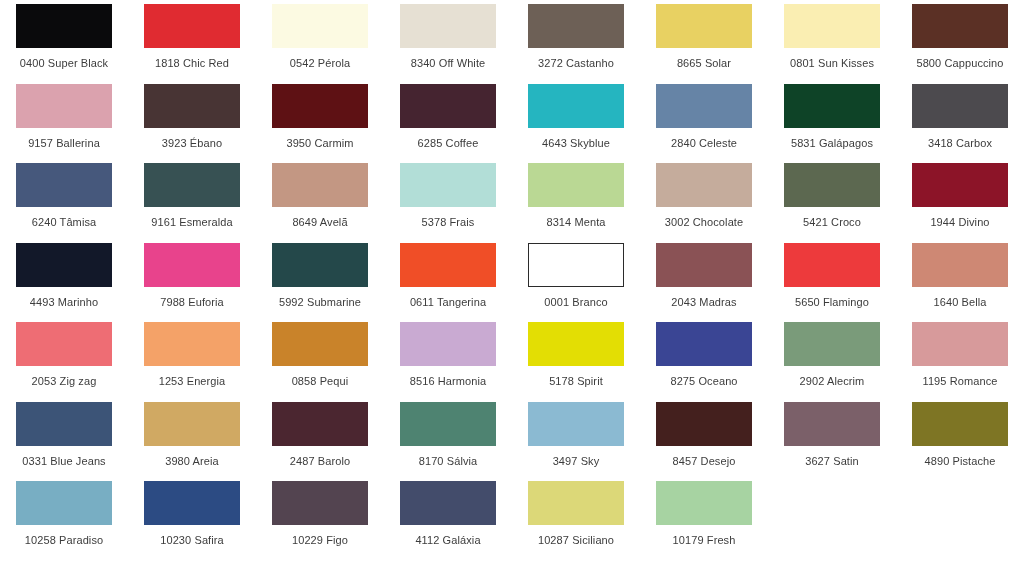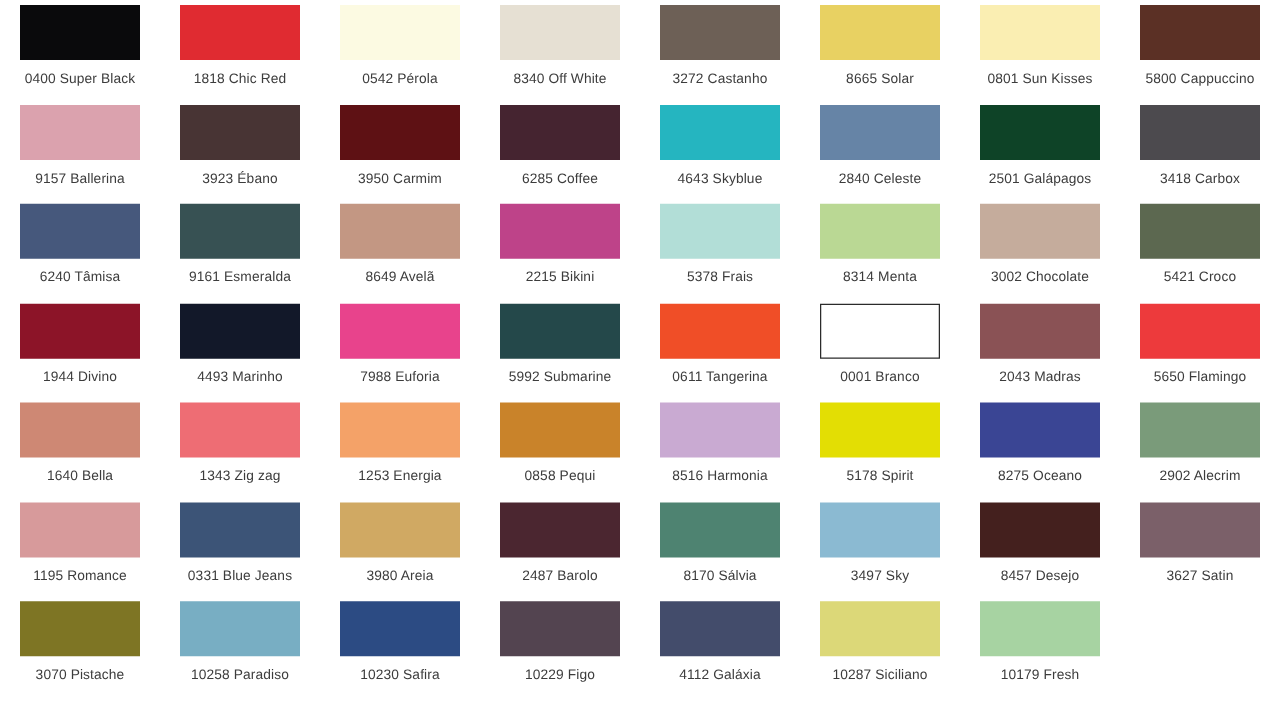--- a/index.html
+++ b/index.html
@@ -112,43 +112,39 @@
       <div class="swatch-cell">
         <div class="swatch-chip" style="background-color: rgb(37, 181, 192);"></div>
         <div class="swatch-label">4643 Skyblue</div>
       </div>
       <div class="swatch-cell">
         <div class="swatch-chip" style="background-color: rgb(102, 132, 166);"></div>
         <div class="swatch-label">2840 Celeste</div>
       </div>
       <div class="swatch-cell">
         <div class="swatch-chip" style="background-color: rgb(14, 67, 39);"></div>
-        <div class="swatch-label">2501 Galápagos</div>
+        <div class="swatch-label">5831 Galápagos</div>
       </div>
       <div class="swatch-cell">
         <div class="swatch-chip" style="background-color: rgb(76, 74, 78);"></div>
         <div class="swatch-label">3418 Carbox</div>
       </div>
       <div class="swatch-cell">
         <div class="swatch-chip" style="background-color: rgb(70, 88, 124);"></div>
         <div class="swatch-label">6240 Tâmisa</div>
       </div>
       <div class="swatch-cell">
         <div class="swatch-chip" style="background-color: rgb(55, 81, 83);"></div>
         <div class="swatch-label">9161 Esmeralda</div>
       </div>
       <div class="swatch-cell">
         <div class="swatch-chip" style="background-color: rgb(195, 151, 131);"></div>
         <div class="swatch-label">8649 Avelã</div>
       </div>
       <div class="swatch-cell">
-        <div class="swatch-chip" style="background-color: rgb(190, 67, 137);"></div>
-        <div class="swatch-label">2215 Bikini</div>
-      </div>
-      <div class="swatch-cell">
         <div class="swatch-chip" style="background-color: rgb(178, 222, 215);"></div>
         <div class="swatch-label">5378 Frais</div>
       </div>
       <div class="swatch-cell">
         <div class="swatch-chip" style="background-color: rgb(186, 216, 148);"></div>
         <div class="swatch-label">8314 Menta</div>
       </div>
       <div class="swatch-cell">
         <div class="swatch-chip" style="background-color: rgb(197, 172, 156);"></div>
         <div class="swatch-label">3002 Chocolate</div>
@@ -188,21 +184,21 @@
       <div class="swatch-cell">
         <div class="swatch-chip" style="background-color: rgb(237, 58, 60);"></div>
         <div class="swatch-label">5650 Flamingo</div>
       </div>
       <div class="swatch-cell">
         <div class="swatch-chip" style="background-color: rgb(206, 136, 116);"></div>
         <div class="swatch-label">1640 Bella</div>
       </div>
       <div class="swatch-cell">
         <div class="swatch-chip" style="background-color: rgb(238, 109, 116);"></div>
-        <div class="swatch-label">1343 Zig zag</div>
+        <div class="swatch-label">2053 Zig zag</div>
       </div>
       <div class="swatch-cell">
         <div class="swatch-chip" style="background-color: rgb(244, 162, 104);"></div>
         <div class="swatch-label">1253 Energia</div>
       </div>
       <div class="swatch-cell">
         <div class="swatch-chip" style="background-color: rgb(201, 131, 42);"></div>
         <div class="swatch-label">0858 Pequi</div>
       </div>
       <div class="swatch-cell">
@@ -248,21 +244,21 @@
       <div class="swatch-cell">
         <div class="swatch-chip" style="background-color: rgb(68, 32, 30);"></div>
         <div class="swatch-label">8457 Desejo</div>
       </div>
       <div class="swatch-cell">
         <div class="swatch-chip" style="background-color: rgb(123, 96, 105);"></div>
         <div class="swatch-label">3627 Satin</div>
       </div>
       <div class="swatch-cell">
         <div class="swatch-chip" style="background-color: rgb(126, 117, 36);"></div>
-        <div class="swatch-label">3070 Pistache</div>
+        <div class="swatch-label">4890 Pistache</div>
       </div>
       <div class="swatch-cell">
         <div class="swatch-chip" style="background-color: rgb(120, 174, 195);"></div>
         <div class="swatch-label">10258 Paradiso</div>
       </div>
       <div class="swatch-cell">
         <div class="swatch-chip" style="background-color: rgb(44, 75, 131);"></div>
         <div class="swatch-label">10230 Safira</div>
       </div>
       <div class="swatch-cell">

